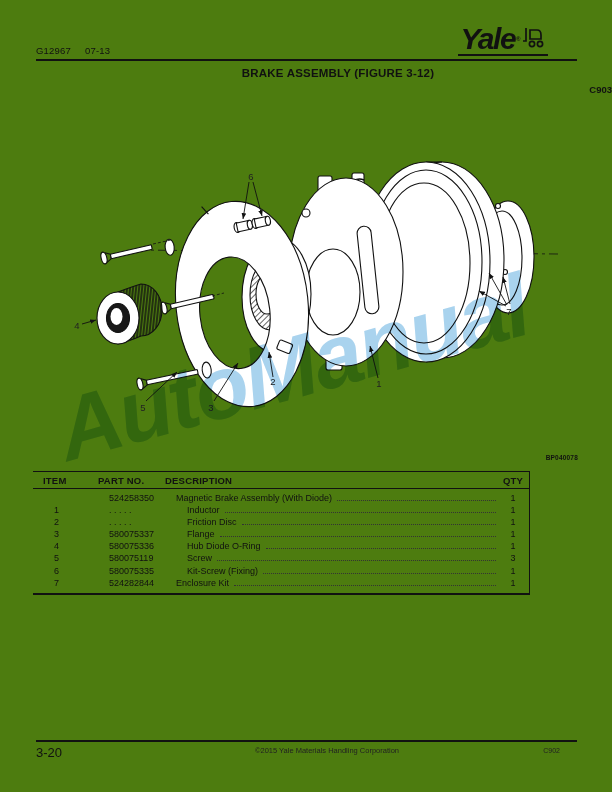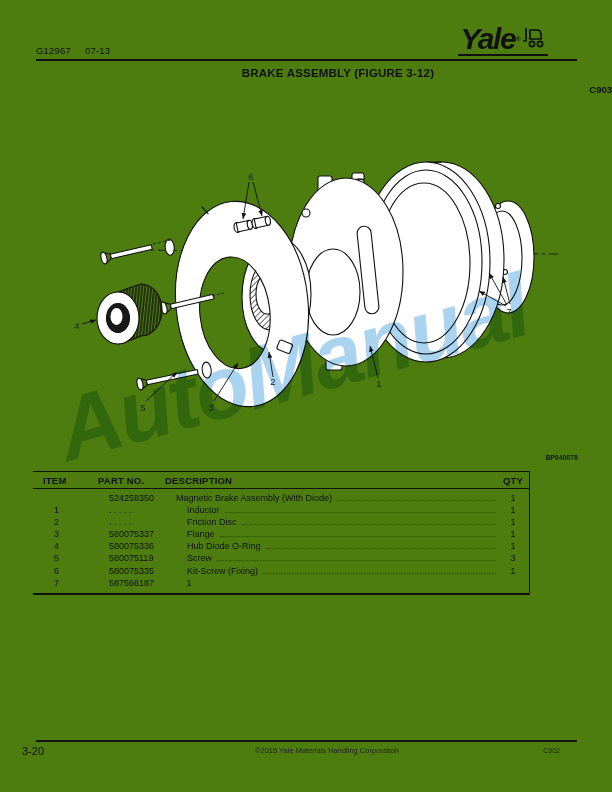--- a/index.html
+++ b/index.html
@@ -50,21 +50,21 @@
   .col-desc{flex:1;display:flex;align-items:baseline;min-width:0;}
   .col-qty{width:26px;flex:none;text-align:center;padding-right:3px;}
   .phead .col-item{padding-left:2px;}
   .phead .col-desc .hdr-desc{flex:none;}
   .trow .col-item{padding-left:13px;}
   .desc-text{flex:none;white-space:nowrap;}
   .col-desc.indent .desc-text{padding-left:11px;}
   .leader{flex:1;border-bottom:1.4px dotted #333;margin:0 4px 2px 5px;min-width:10px;}
   
   .ftr-rule{position:absolute;left:36px;top:740px;width:541px;height:1.9px;background:#111;}
-  .ftr-page{position:absolute;left:22px;top:745px;font-size:11px;}
+  .ftr-page{position:absolute;left:36px;top:745px;font-size:13px;}
   .ftr-copy{position:absolute;left:0;top:746px;width:100%;text-align:center;font-size:7.5px;color:#222;padding-left:21px;}
   .ftr-code{position:absolute;right:52px;top:747px;font-size:7px;color:#222;}
 </style>
 </head>
 <body>
 
 <div class="page">
 
   <div class="hdr-left">
     <span>G12967</span><span>07-13</span>
@@ -290,21 +290,25 @@
       <span class="col-part">580075335</span>
       <span class="col-desc indent">
         <span class="desc-text">Kit-Screw (Fixing)</span>
         <span class="leader"></span>
       </span>
       <span class="col-qty">1</span>
     </div>
 
     <div class="trow">
       <span class="col-item">7</span>
-      <span class="col-part">587566187</span>
+      <span class="col-part">524282844</span>
+      <span class="col-desc">
+        <span class="desc-text">Enclosure Kit</span>
+        <span class="leader"></span>
+      </span>
       <span class="col-qty">1</span>
     </div>
   </div>
   </div>
 
   <div class="ftr-rule"></div>
   <div class="ftr-page">3-20</div>
   <div class="ftr-copy">©2015 Yale Materials Handling Corporation</div>
   <div class="ftr-code">C902</div>
 

